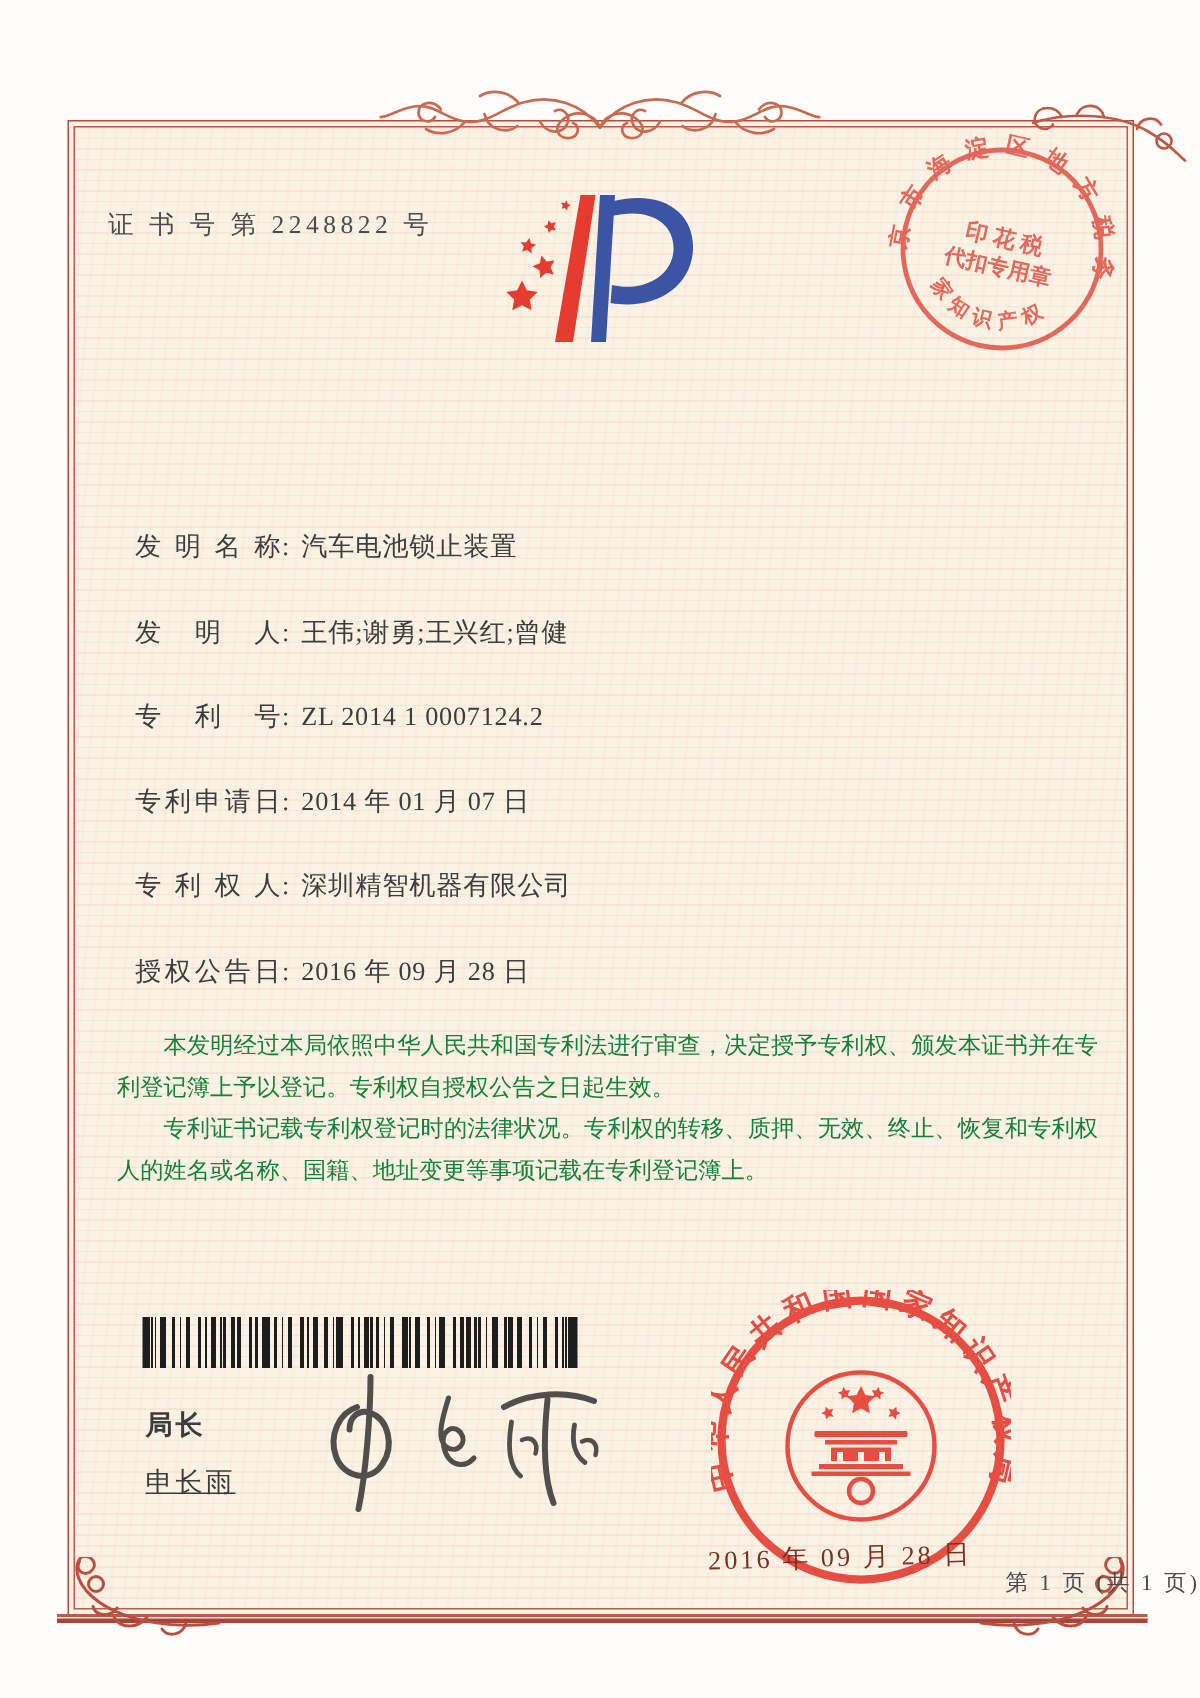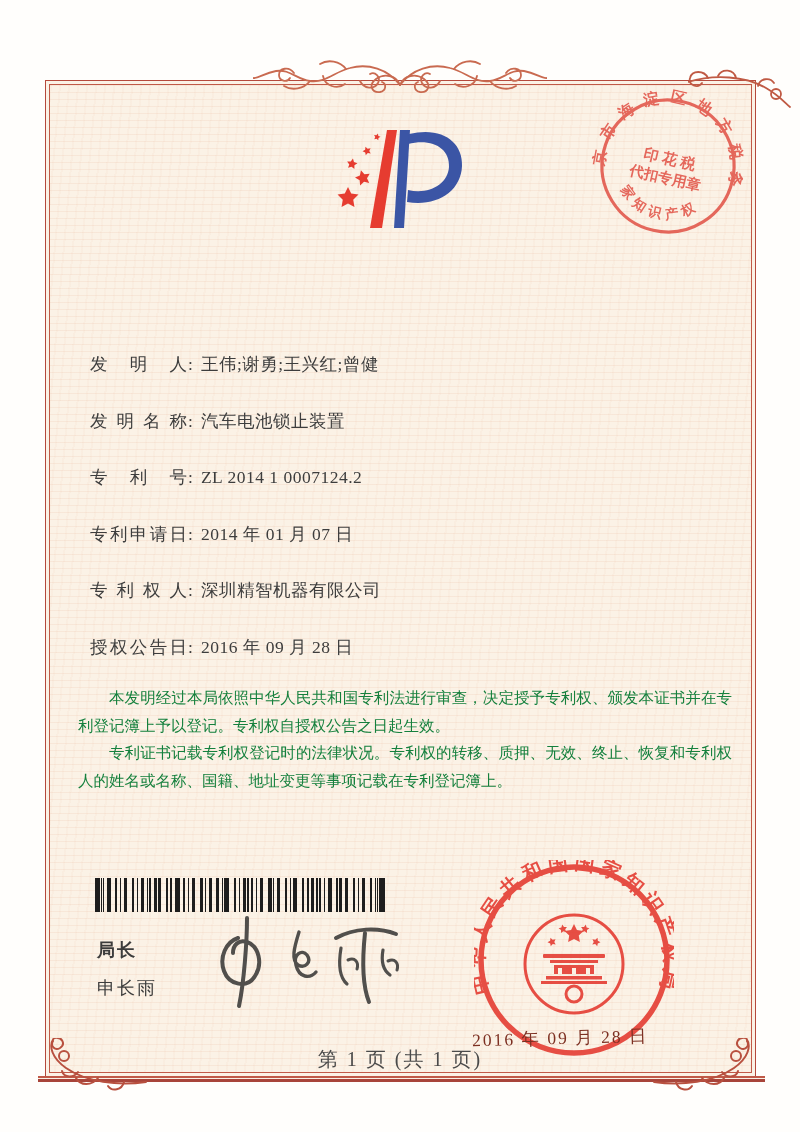--- a/index.html
+++ b/index.html
@@ -49,31 +49,31 @@
 
   
   .barcode { position:absolute; left:95px; top:878px; width:290px; height:34px;
       background-image:
         repeating-linear-gradient(90deg, #1d1d1d 0 2px, transparent 2px 5px, #1d1d1d 5px 6px, transparent 6px 9px, #1d1d1d 9px 12px, transparent 12px 17px),
         repeating-linear-gradient(90deg, transparent 0 3px, #1d1d1d 3px 4px, transparent 4px 11px, #1d1d1d 11px 13px, transparent 13px 23px);
       border-left:3px solid #1d1d1d; border-right:3px solid #1d1d1d; }
 
   
   .director-title { position:absolute; left:97px; top:938px; font-size:18px; color:#3c3c3c; letter-spacing:2px; font-family:"Liberation Sans","DejaVu Sans",sans-serif;font-weight:bold; }
-  .director-name  { position:absolute; left:97px; top:976px; font-size:18px; color:#3c3c3c; letter-spacing:2px; font-family:"Liberation Sans","DejaVu Sans",sans-serif; }
+  .director-name  { position:absolute; left:97px; top:976px; font-size:18px; color:#3c3c3c; letter-spacing:2px; font-family:"Liberation Sans","DejaVu Sans",sans-serif;text-decoration:underline; }
   .signature { position:absolute; left:202px; top:912px; width:210px; height:100px; }
 
   
   .official-seal { position:absolute; left:474px; top:860px; width:200px; height:200px; opacity:0.88; }
   .seal-date { position:absolute; left:472px; top:1026px; font-size:17.5px; color:#7d3022;
                letter-spacing:2px; transform:rotate(-1.5deg); font-weight:500; }
 
   
-  .page-footer { position:absolute; left:0; top:1046px; width:100%; text-align:center;
-                 font-size:20px; color:#4a4a4a; letter-spacing:2px; }
+  .page-footer { position:absolute; left:0; top:1046px; width:100%; text-align:right;
+                 font-size:15px; color:#4a4a4a; letter-spacing:2px; }
 
   svg text { font-family:"Liberation Serif","DejaVu Serif",serif; }
 </style>
 </head>
 <body>
 
 <div class="page">
 
   <div class="frame">
     <div class="frame-inner"></div>
@@ -115,20 +115,21 @@
   <svg class="ornament" style="left:652px; top:1038px;" width="110" height="56" viewBox="0 0 110 56">
     <g transform="translate(110,0) scale(-1,1)" stroke="#b8503f" fill="none" stroke-width="2" stroke-linecap="round">
       <path d="M108,44 C80,48 48,44 28,30 C14,20 10,8 16,0"></path>
       <path d="M16,0 c8,-2 12,6 6,10 c-5,3 -10,-2 -7,-7"></path>
       <path d="M60,40 c-6,8 -18,8 -22,0 M40,34 c-4,6 -14,6 -16,-1"></path>
       <path d="M86,44 c-2,8 -12,10 -16,4"></path>
       <circle cx="26" cy="18" r="5"></circle>
     </g>
   </svg>
 
+  <div class="cert-no">证 书 号 第 2248822 号</div>
 
   <svg class="logo" viewBox="0 0 145 112">
     <defs>
       <path id="star5" d="M0,-1 L0.294,-0.405 L0.951,-0.309 L0.476,0.155 L0.588,0.809 L0,0.5 L-0.588,0.809 L-0.476,0.155 L-0.951,-0.309 L-0.294,-0.405 Z"></path>
     </defs>
 
     <polygon points="57,8 67,8 52,106 40,106" fill="#e63c30"></polygon>
 
     <path d="M70,8 L80,8 L74,106 L64,106 Z" fill="#3b55a5"></path>
     <path d="M79,12 C112,4 133,20 132,44 C131,70 106,85 77,80 L78,68 C99,73 118,62 119,45 C120,26 102,16 78,22 Z" fill="#3b55a5"></path>
@@ -152,24 +153,24 @@
     <text x="0" y="-2" text-anchor="middle" fill="#e04a3e" font-size="15" font-weight="bold">印 花 税</text>
     <text x="0" y="17" text-anchor="middle" fill="#e04a3e" font-size="14.5" font-weight="bold">代扣专用章</text>
     <text fill="#e04a3e" font-size="13.5" letter-spacing="5" font-weight="bold">
       <textPath href="#tsBot" startOffset="50%" text-anchor="middle">国家知识产权局</textPath>
     </text>
   </svg>
 
 
   <div class="fields">
     <div class="field-row">
+      <span class="field-label">发明名称</span><span class="field-colon">:</span><span class="field-value">汽车电池锁止装置</span>
+    </div>
+    <div class="field-row">
       <span class="field-label">发明人</span><span class="field-colon">:</span><span class="field-value">王伟;谢勇;王兴红;曾健</span>
-    </div>
-    <div class="field-row">
-      <span class="field-label">发明名称</span><span class="field-colon">:</span><span class="field-value">汽车电池锁止装置</span>
     </div>
     <div class="field-row">
       <span class="field-label">专利号</span><span class="field-colon">:</span><span class="field-value">ZL 2014 1 0007124.2</span>
     </div>
     <div class="field-row">
       <span class="field-label">专利申请日</span><span class="field-colon">:</span><span class="field-value">2014 年 01 月 07 日</span>
     </div>
     <div class="field-row">
       <span class="field-label">专利权人</span><span class="field-colon">:</span><span class="field-value">深圳精智机器有限公司</span>
     </div>

